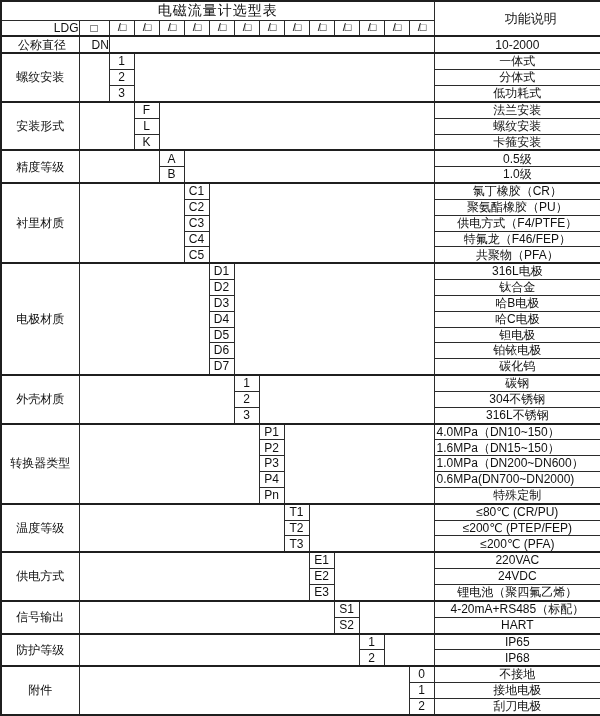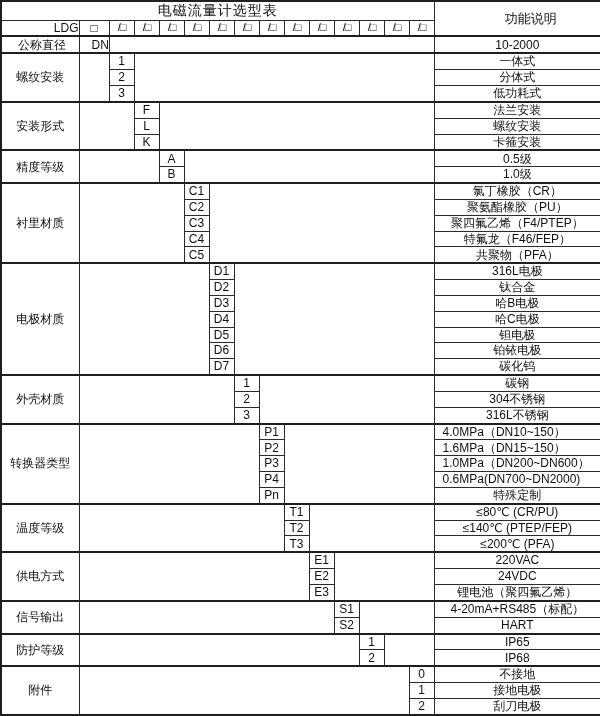--- a/index.html
+++ b/index.html
@@ -16,21 +16,21 @@
   td{padding:0;text-align:center;vertical-align:middle;overflow:hidden;white-space:nowrap;line-height:1.05;}
   .title-cell{font-size:14px;border:1px solid #2b2b2b;letter-spacing:1px;}
   .desc-hd{font-size:13px;border:1px solid #2b2b2b;padding-left:27px;}
   .cat{border:1px solid #2b2b2b;}
   .box{border:1px solid #2b2b2b;}
   .desc{border:1px solid #2b2b2b;}
   .sp{border-left:1px solid #2b2b2b;border-right:1px solid #2b2b2b;}
   .gt{border-top:2px solid #1f1f1f;}
   .lft{text-align:right;padding-left:25px;}
   .dn{text-align:left;padding-left:12px;}
-  .ta-l{text-align:left;padding-left:8px;}
+  .ta-l{text-align:left;padding-left:2px;}
   tr.title-row{height:19px;}
   .slot{font-size:11px;letter-spacing:-1px;}
 </style>
 </head>
 <body>
 
 <div class="wrap">
 <table class="sel">
   <colgroup>
     <col style="width:78px">
@@ -132,21 +132,21 @@
     <td class="box gt">C1</td>
     <td class="sp gt" rowspan="5" colspan="9"></td>
     <td class="desc gt">氯丁橡胶（CR）</td>
   </tr>
   <tr>
     <td class="box">C2</td>
     <td class="desc">聚氨酯橡胶（PU）</td>
   </tr>
   <tr>
     <td class="box">C3</td>
-    <td class="desc">聚四氟乙烯（F4/PTEP）</td>
+    <td class="desc">供电方式（F4/PTFE）</td>
   </tr>
   <tr>
     <td class="box">C4</td>
     <td class="desc">特氟龙（F46/FEP）</td>
   </tr>
   <tr>
     <td class="box">C5</td>
     <td class="desc">共聚物（PFA）</td>
   </tr>
 
@@ -224,21 +224,21 @@
 
   <tr>
     <td class="cat gt" rowspan="3">温度等级</td>
     <td class="sp gt" rowspan="3" colspan="8"></td>
     <td class="box gt">T1</td>
     <td class="sp gt" rowspan="3" colspan="5"></td>
     <td class="desc gt">≤80℃ (CR/PU)</td>
   </tr>
   <tr>
     <td class="box">T2</td>
-    <td class="desc">≤140℃ (PTEP/FEP)</td>
+    <td class="desc">≤200℃ (PTEP/FEP)</td>
   </tr>
   <tr>
     <td class="box">T3</td>
     <td class="desc">≤200℃ (PFA)</td>
   </tr>
 
   <tr>
     <td class="cat gt" rowspan="3">供电方式</td>
     <td class="sp gt" rowspan="3" colspan="9"></td>
     <td class="box gt">E1</td>

